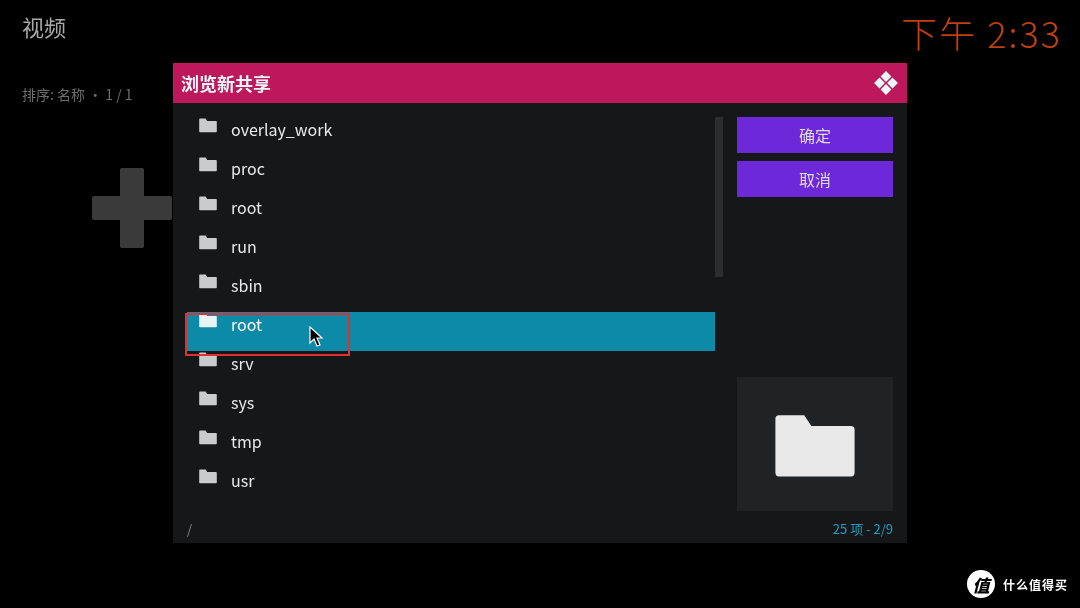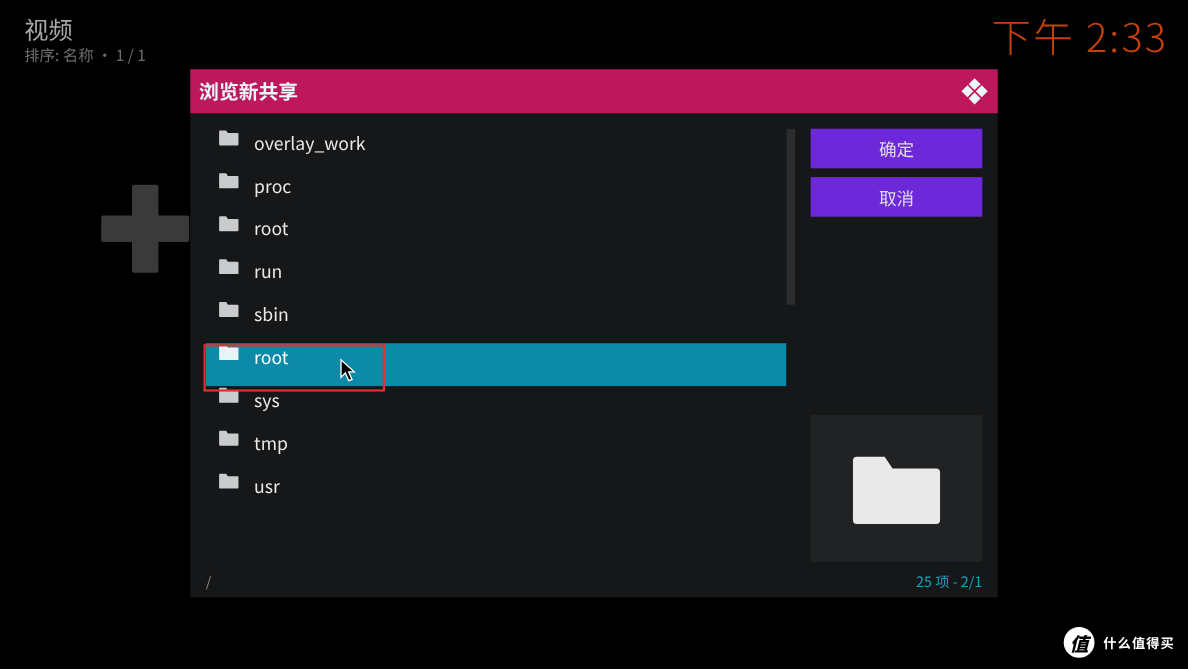--- a/index.html
+++ b/index.html
@@ -18,20 +18,21 @@
     left: 22px;
     line-height: 1.3;
   }
   .top-left .title {
     font-size: 22px;
     color: #a8a8a8;
   }
   .top-left .sort {
     font-size: 14px;
     color: #6d6d6d;
+    margin-top: 44px;
   }
 
   
   .clock {
     position: absolute;
     top: 6px;
     right: 18px;
     font-size: 36px;
     font-weight: 300;
     color: #c2410c;
@@ -286,20 +287,26 @@
             <svg class="folder-ic" viewBox="0 0 24 20">
               <path d="M1 3 L1 18 Q1 19 2 19 L22 19 Q23 19 23 18 L23 6 Q23 5 22 5 L11 5 L9 2 L2 2 Q1 2 1 3 Z"></path>
             </svg>
             <span>sbin</span>
           </div>
           <div class="file-row selected">
             <svg class="folder-ic" viewBox="0 0 24 20">
               <path d="M1 3 L1 18 Q1 19 2 19 L22 19 Q23 19 23 18 L23 6 Q23 5 22 5 L11 5 L9 2 L2 2 Q1 2 1 3 Z"></path>
             </svg>
             <span>root</span>
+          </div>
+          <div class="file-row">
+            <svg class="folder-ic" viewBox="0 0 24 20">
+              <path d="M1 3 L1 18 Q1 19 2 19 L22 19 Q23 19 23 18 L23 6 Q23 5 22 5 L11 5 L9 2 L2 2 Q1 2 1 3 Z"></path>
+            </svg>
+            <span>srv</span>
           </div>
           <div class="file-row">
             <svg class="folder-ic" viewBox="0 0 24 20">
               <path d="M1 3 L1 18 Q1 19 2 19 L22 19 Q23 19 23 18 L23 6 Q23 5 22 5 L11 5 L9 2 L2 2 Q1 2 1 3 Z"></path>
             </svg>
             <span>sys</span>
           </div>
           <div class="file-row">
             <svg class="folder-ic" viewBox="0 0 24 20">
               <path d="M1 3 L1 18 Q1 19 2 19 L22 19 Q23 19 23 18 L23 6 Q23 5 22 5 L11 5 L9 2 L2 2 Q1 2 1 3 Z"></path>
@@ -323,21 +330,21 @@
       <div class="preview-box">
         <svg viewBox="0 0 24 20">
           <path d="M1 3 L1 18 Q1 19 2 19 L22 19 Q23 19 23 18 L23 6 Q23 5 22 5 L11 5 L9 2 L2 2 Q1 2 1 3 Z"></path>
         </svg>
       </div>
     </div>
   </div>
 
   <div class="dialog-footer">
     <span class="path">/</span>
-    <span class="counts">25 项 - 2/1</span>
+    <span class="counts">25 项 - 2/9</span>
   </div>
 </div>
 
 <div class="highlight-frame" style="left:185px; top:313px; width:165px; height:43px;"></div>
 
 <svg class="cursor" style="left:308px; top:326px;" viewBox="0 0 16 24">
   <path d="M1 1 L1 17 L5 13 L8 20 L11 19 L8 12 L13 12 Z"></path>
 </svg>
 
 <div class="watermark">

